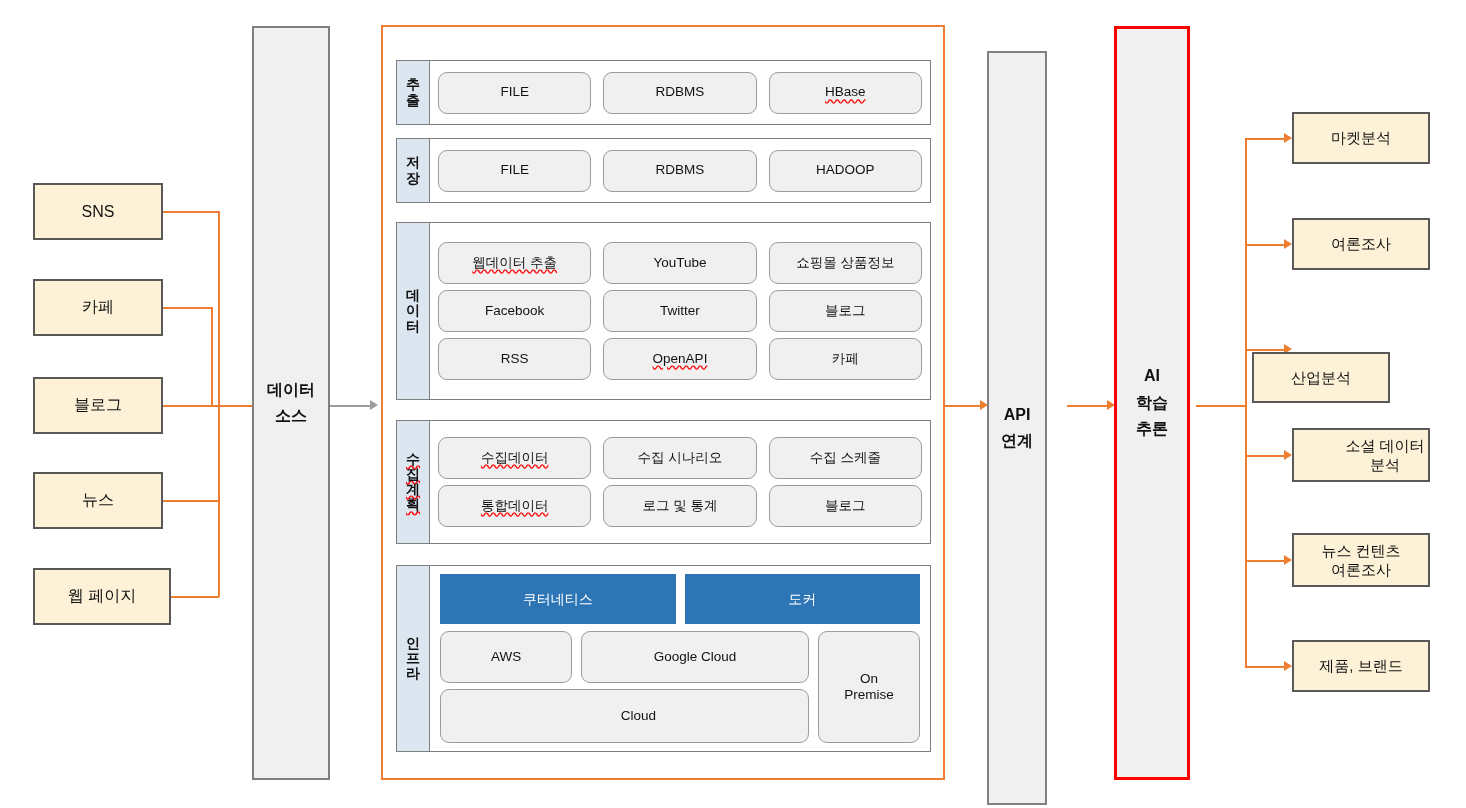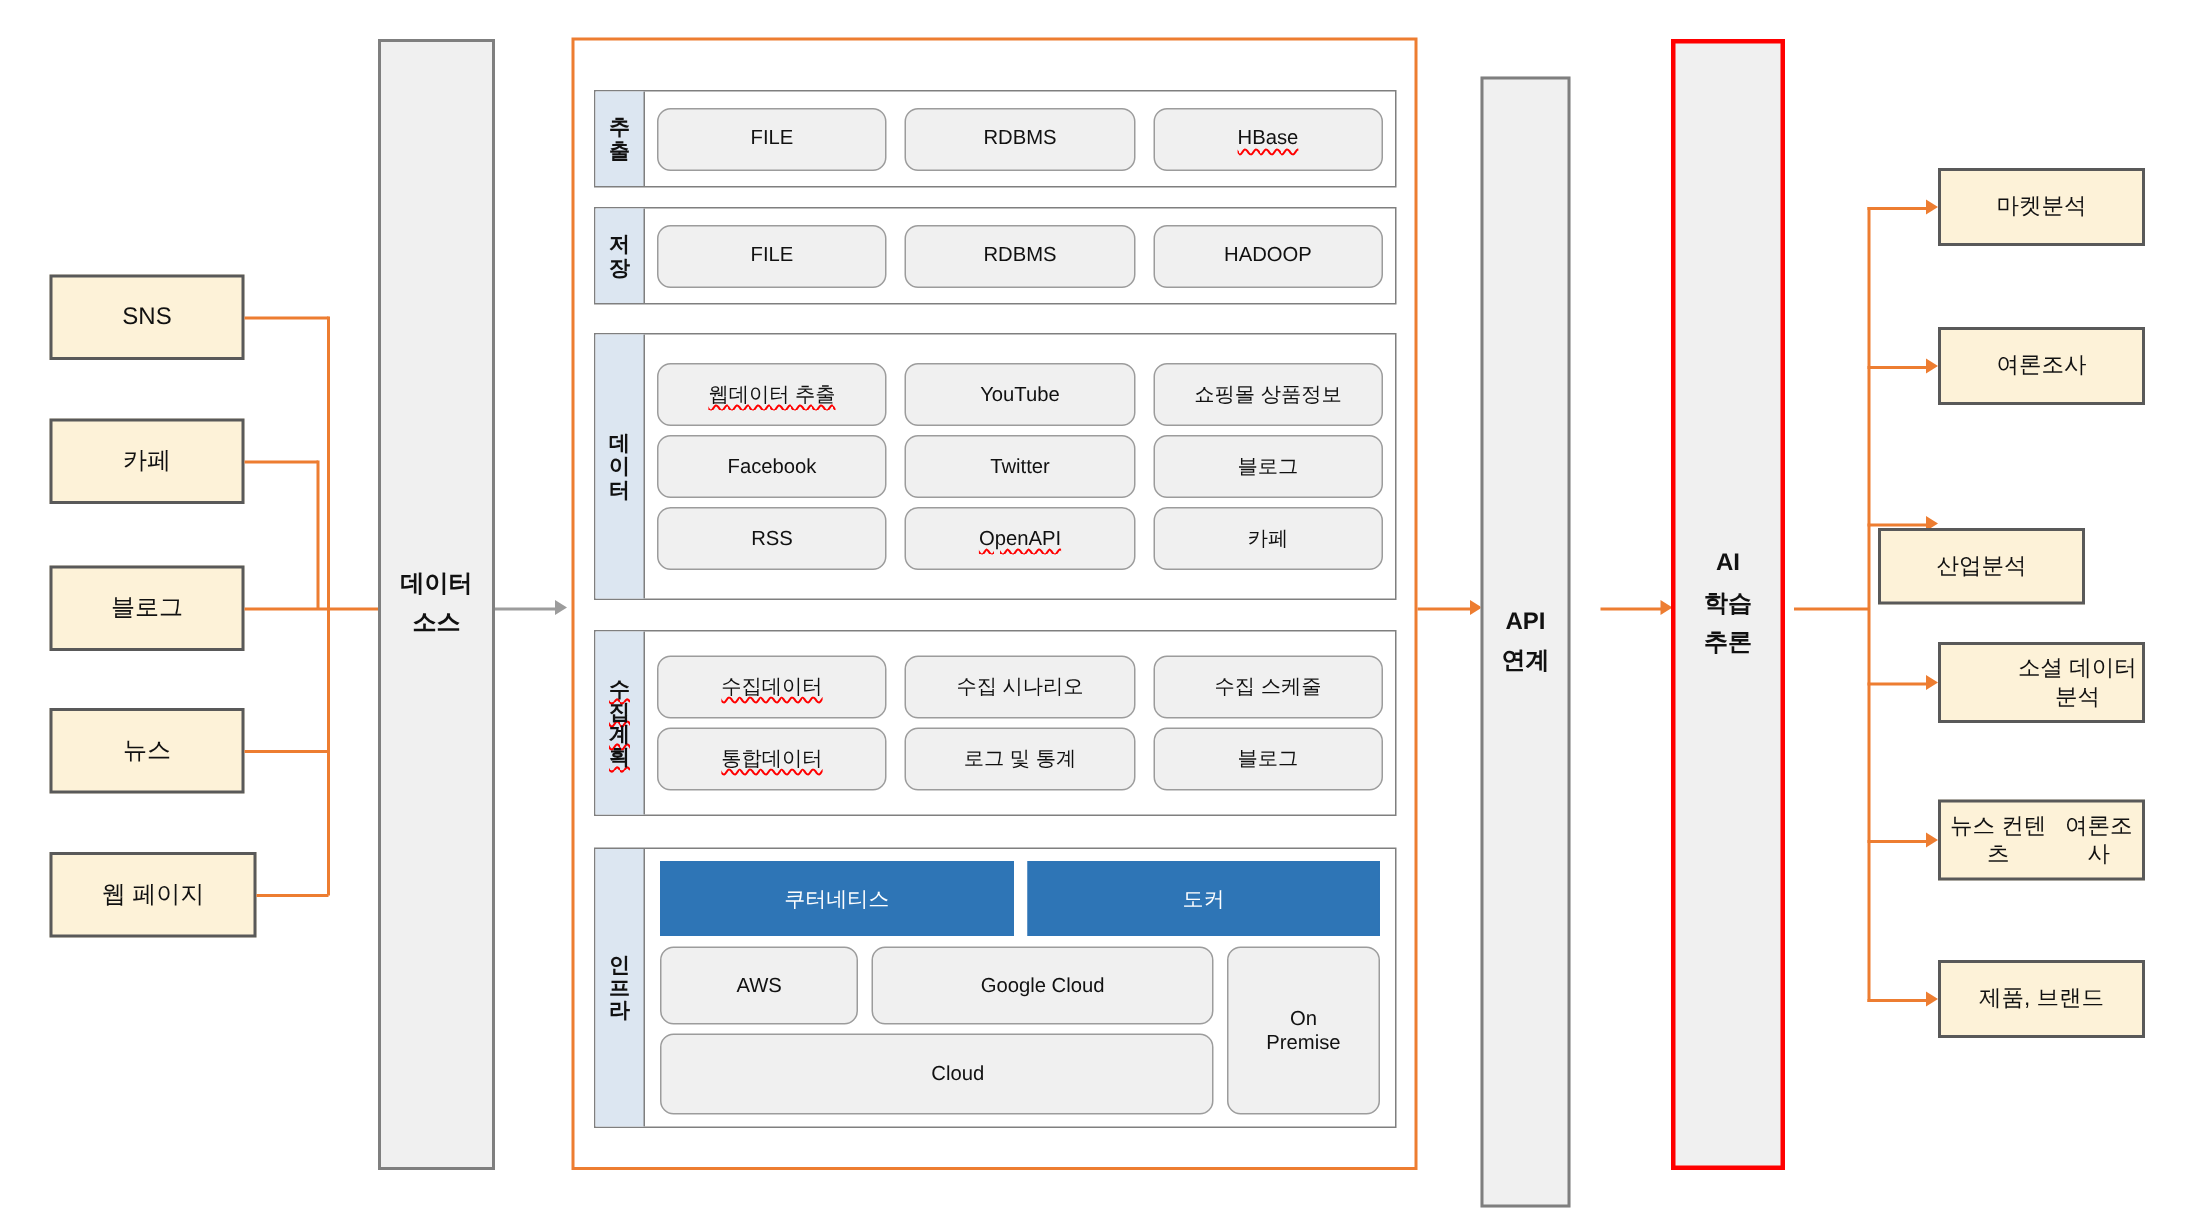--- a/index.html
+++ b/index.html
@@ -318,21 +318,21 @@
   <div class="abs res-box" style="left:1292px;top:218px;width:138px;height:52px;">
     <span>여론조사</span>
   </div>
   <div class="abs res-box" style="left:1252px;top:323px;width:138px;height:51px;margin-top:29px;">
     <span>산업분석</span>
   </div>
   <div class="abs res-box" style="left:1292px;top:428px;width:138px;height:54px;flex-direction:column;padding-left:48px;">
     <span>소셜 데이터</span>
     <span>분석</span>
   </div>
-  <div class="abs res-box" style="left:1292px;top:533px;width:138px;height:54px;flex-direction:row;">
+  <div class="abs res-box" style="left:1292px;top:533px;width:138px;height:54px;flex-direction:column;">
     <span>뉴스 컨텐츠</span>
     <span>여론조사</span>
   </div>
   <div class="abs res-box" style="left:1292px;top:640px;width:138px;height:52px;">
     <span>제품, 브랜드</span>
   </div>
 
 </div>
 
 </body></html>

